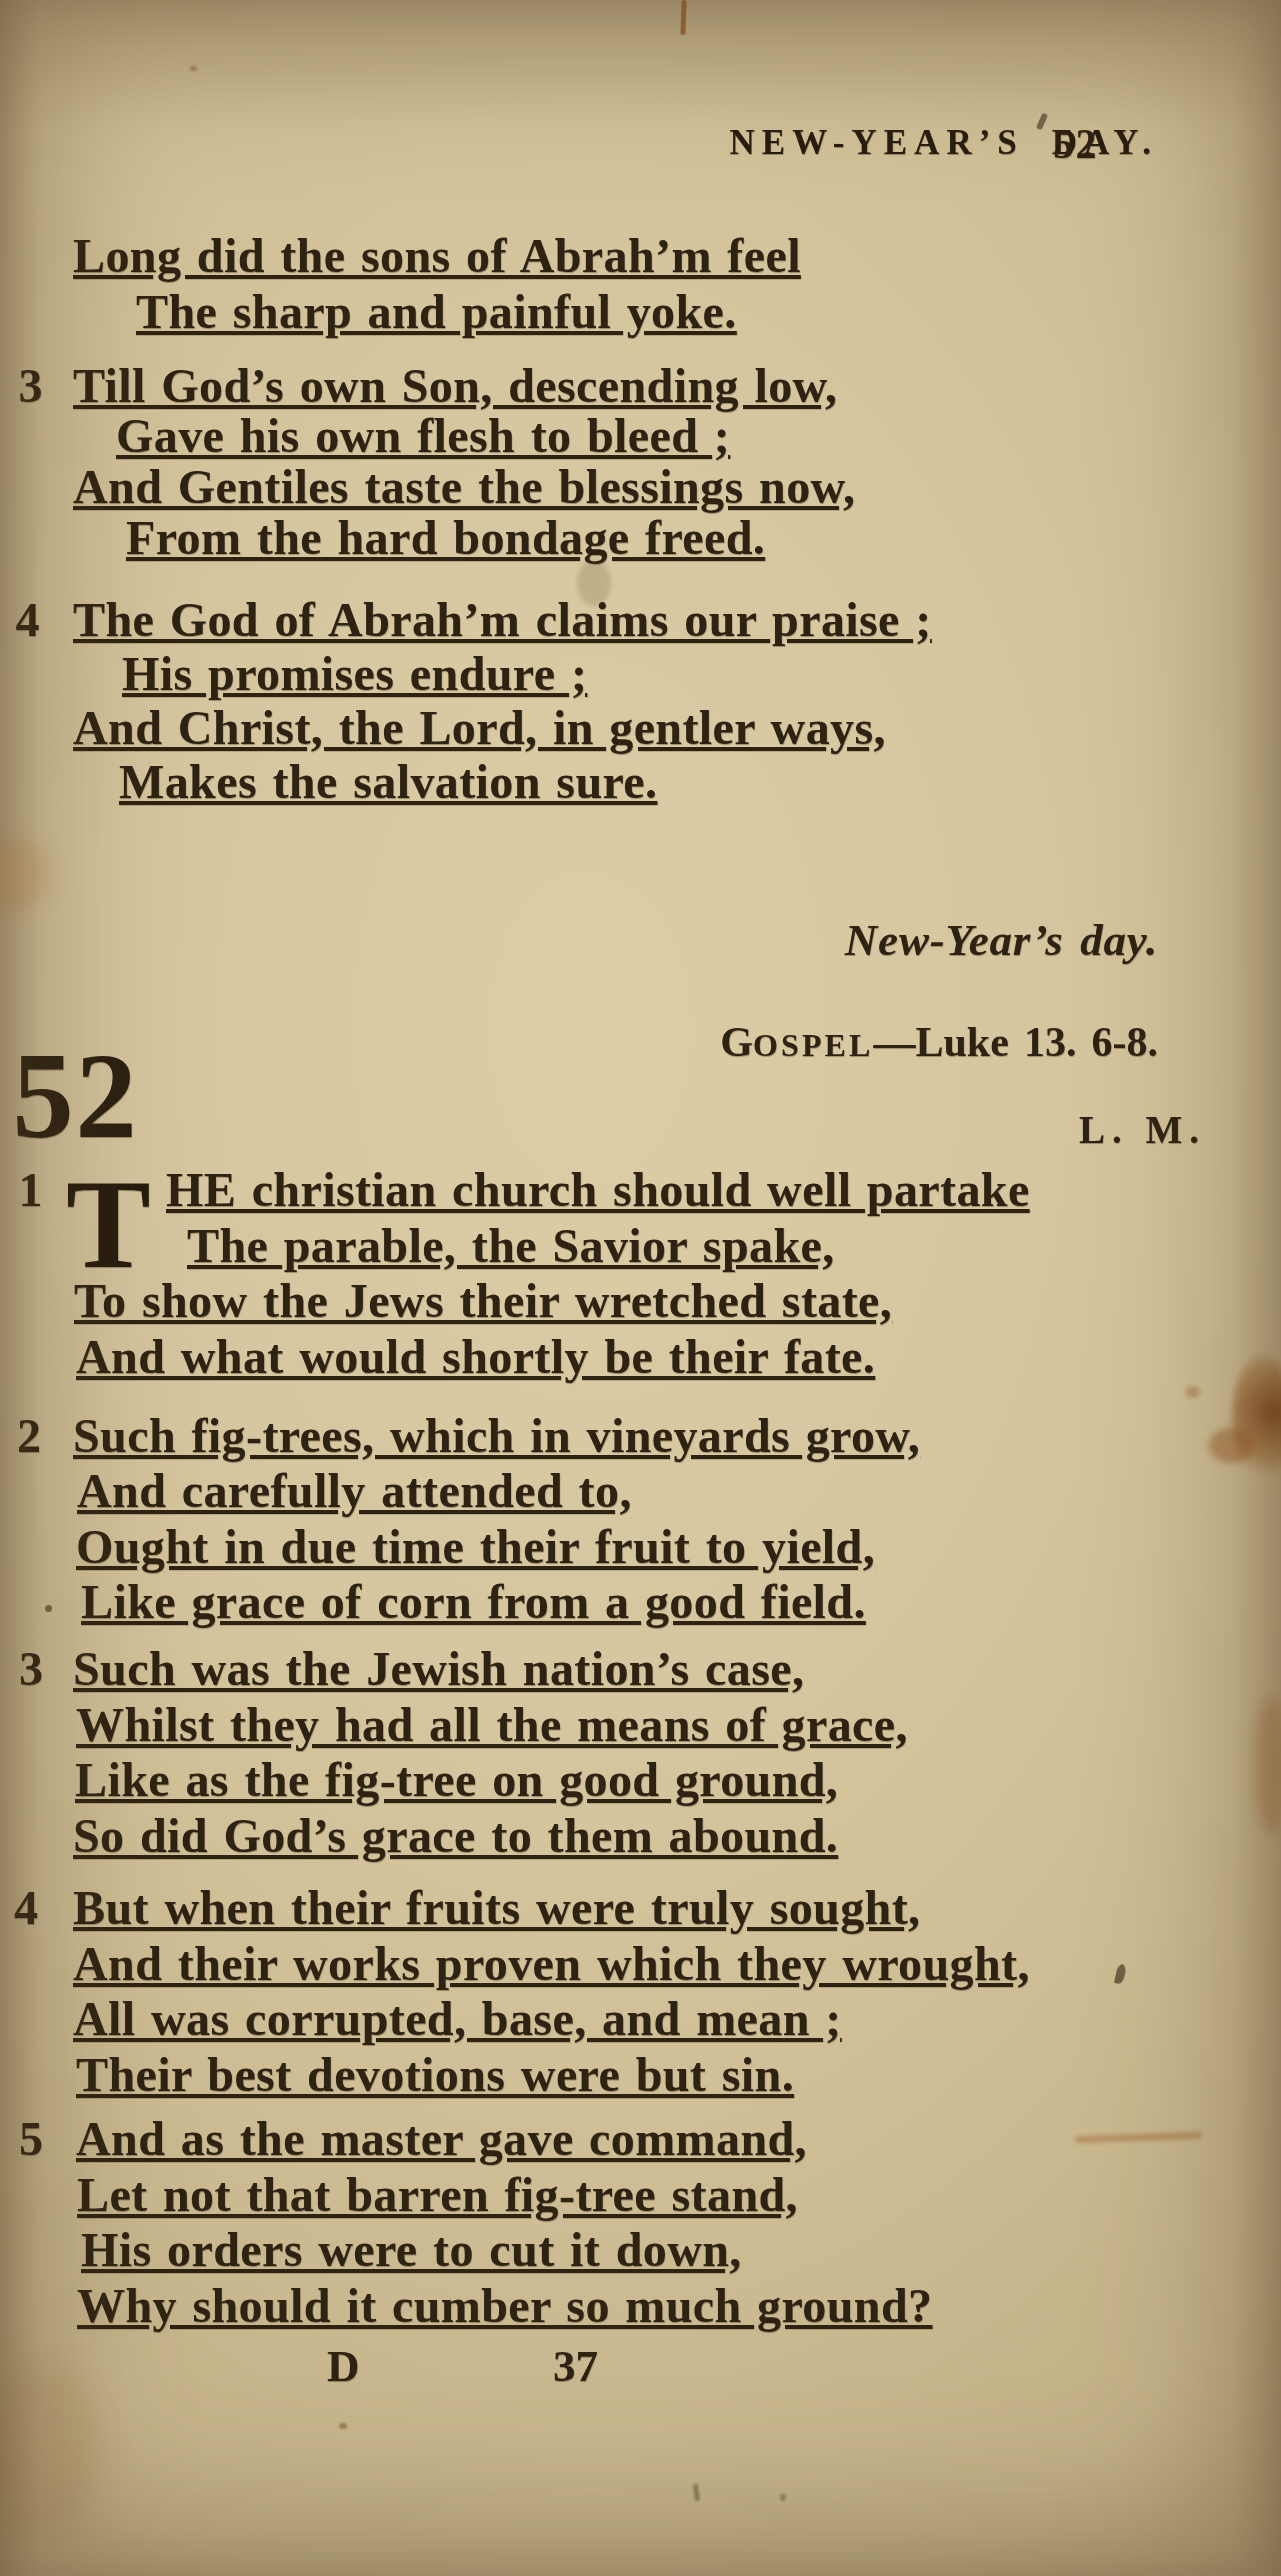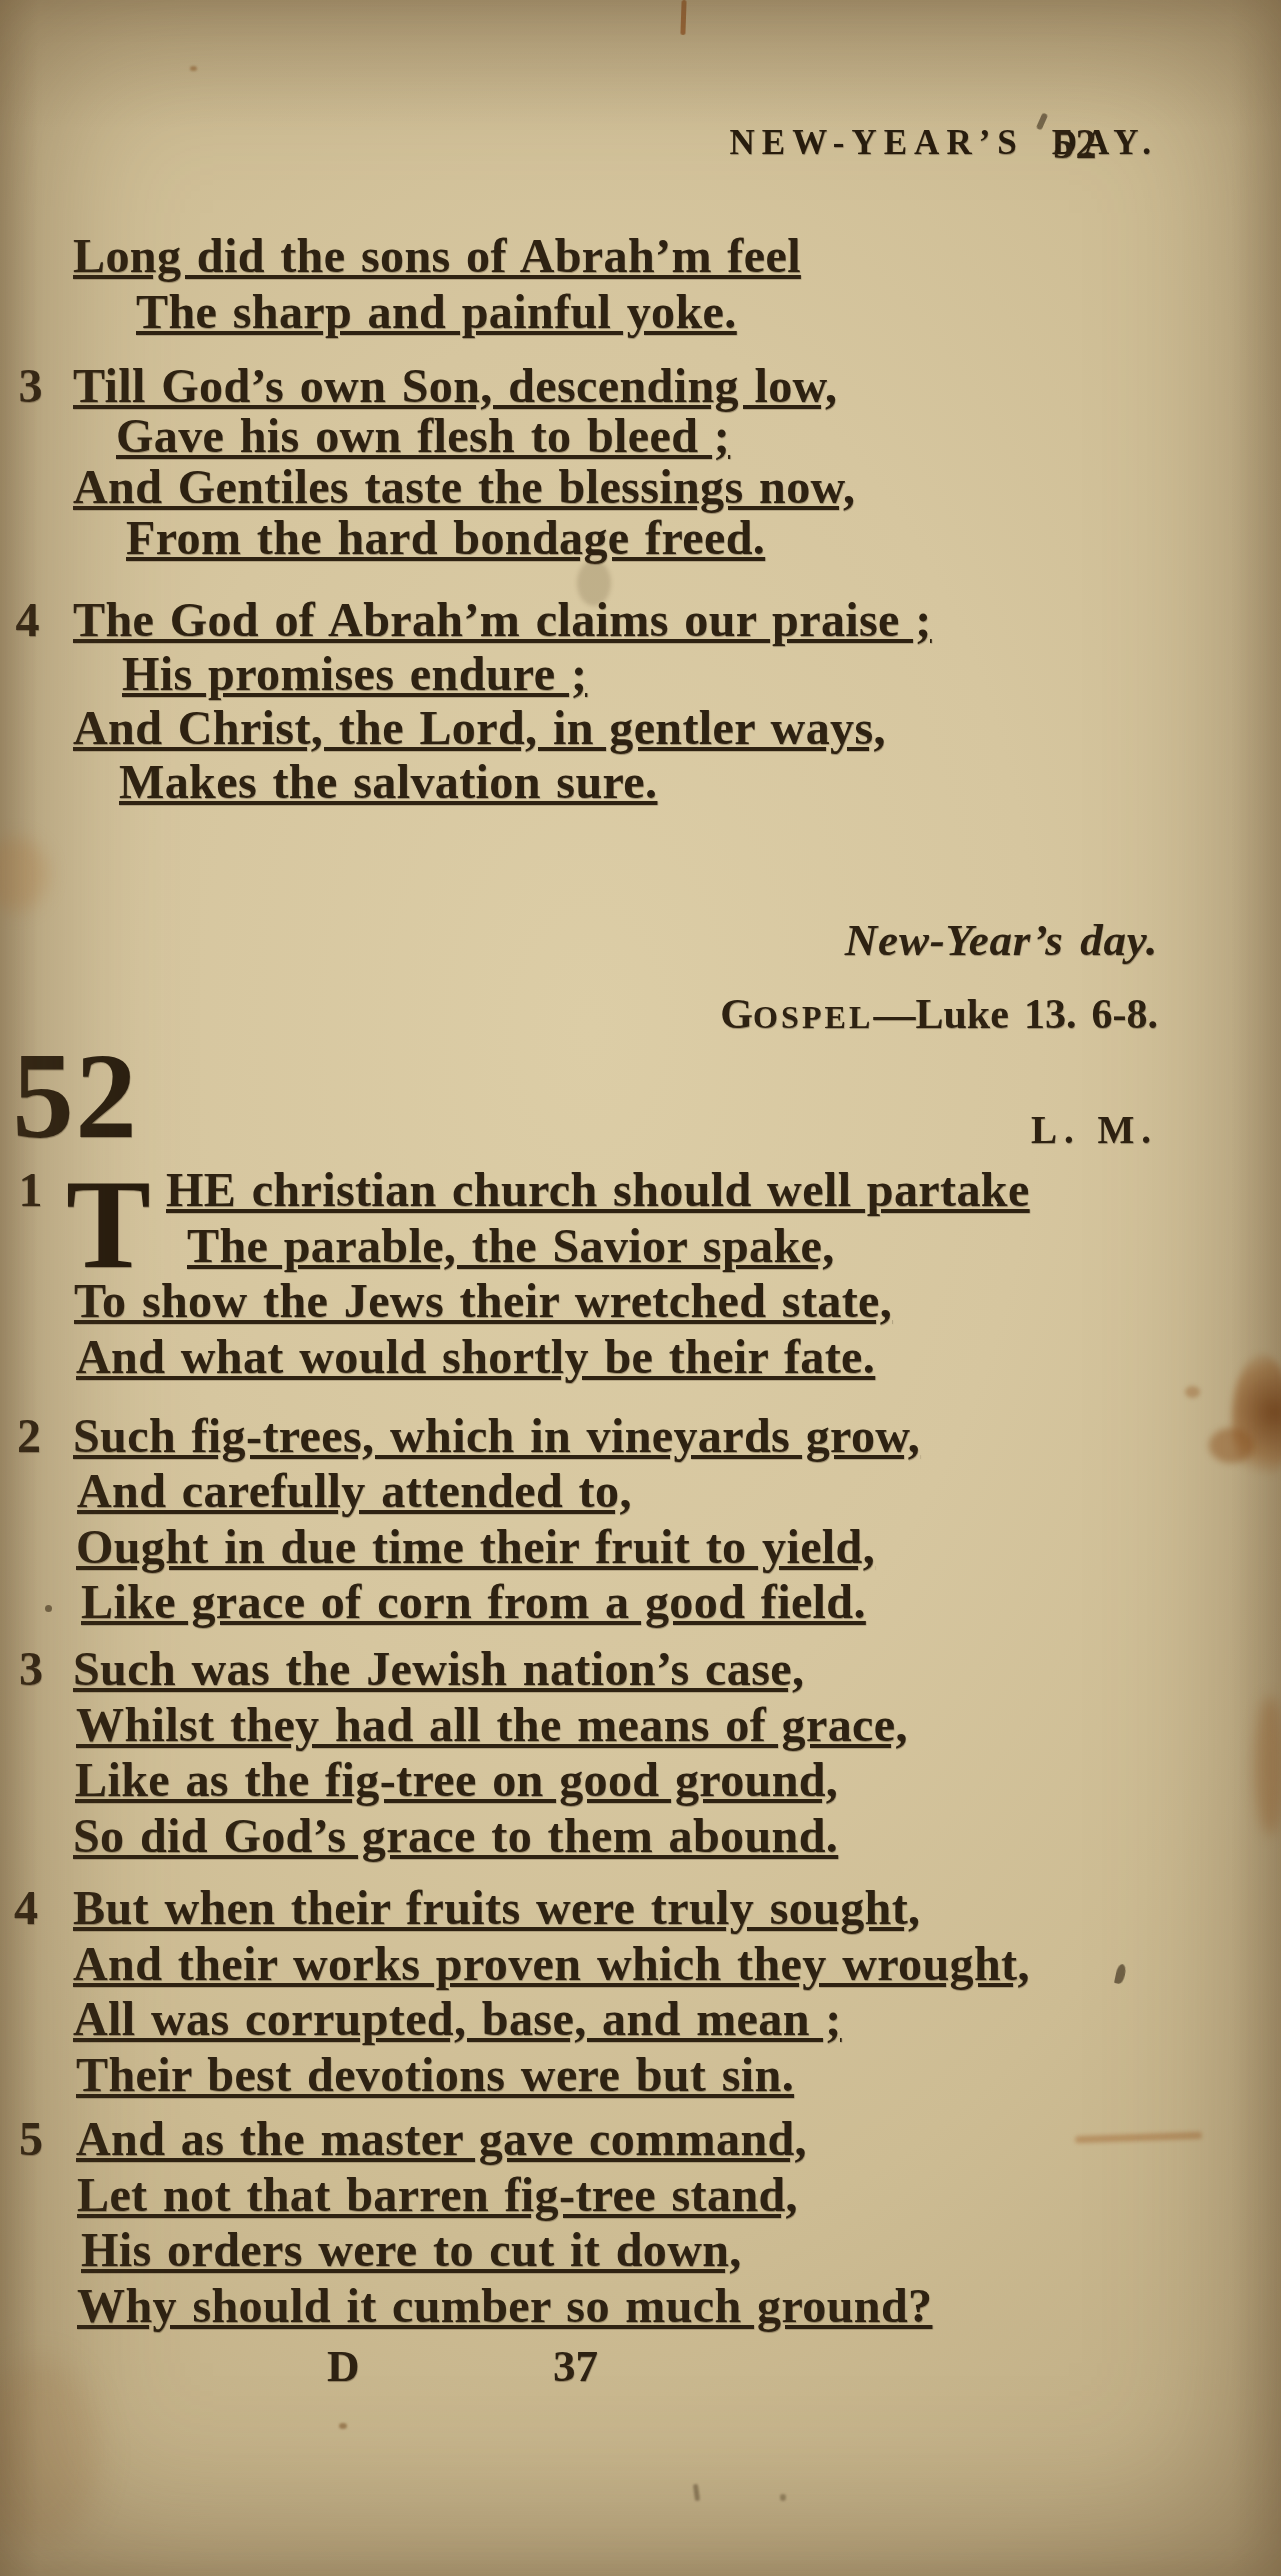--- a/index.html
+++ b/index.html
@@ -20,24 +20,24 @@
     box-shadow:inset 0 0 146px 39px rgba(92,70,42,.40), inset 0 0 42px rgba(92,70,42,.22);
   }
   .txt{position:absolute;white-space:nowrap;font-weight:700;
        text-shadow:0.5px 0.6px 0.7px rgba(46,32,16,.35);text-align:right;}
   .bl{font-size:48px;line-height:1.05;letter-spacing:0.4px;word-spacing:3.1px;text-decoration:underline;}
   .vnum{font-size:48px;line-height:1.05;}
   .center{left:17px;width:1141px;text-align:right;}
   .running-title{font-size:35px;letter-spacing:7px;word-spacing:12.3px;color:#271c0e;}
   .pagenum-top{font-size:42px;letter-spacing:1.5px;}
   .occasion{font-style:italic;font-size:45px;letter-spacing:0.8px;word-spacing:4.6px;}
-  .gospel{font-size:42px;word-spacing:4.6px;}
+  .gospel{font-size:42px;word-spacing:4.6px;margin-top:28px;}
   .gospel .sc{font-size:32px;letter-spacing:3.1px;}
   .hymn-big{font-size:123px;line-height:1;letter-spacing:1.5px;color:#2a1f10;}
-  .meter{font-size:39px;letter-spacing:7px;}
+  .meter{font-size:39px;letter-spacing:7px;margin-left:48px;}
   .dropcap{font-size:127px;line-height:1;color:#261b0d;}
   .footer-mark{font-size:45px;}
   .stain{position:absolute;pointer-events:none;}
 </style>
 </head>
 <body>
 
 <div class="page">
 
   <div class="txt center running-title" style="top:123px">NEW-YEAR’S DAY.</div>

